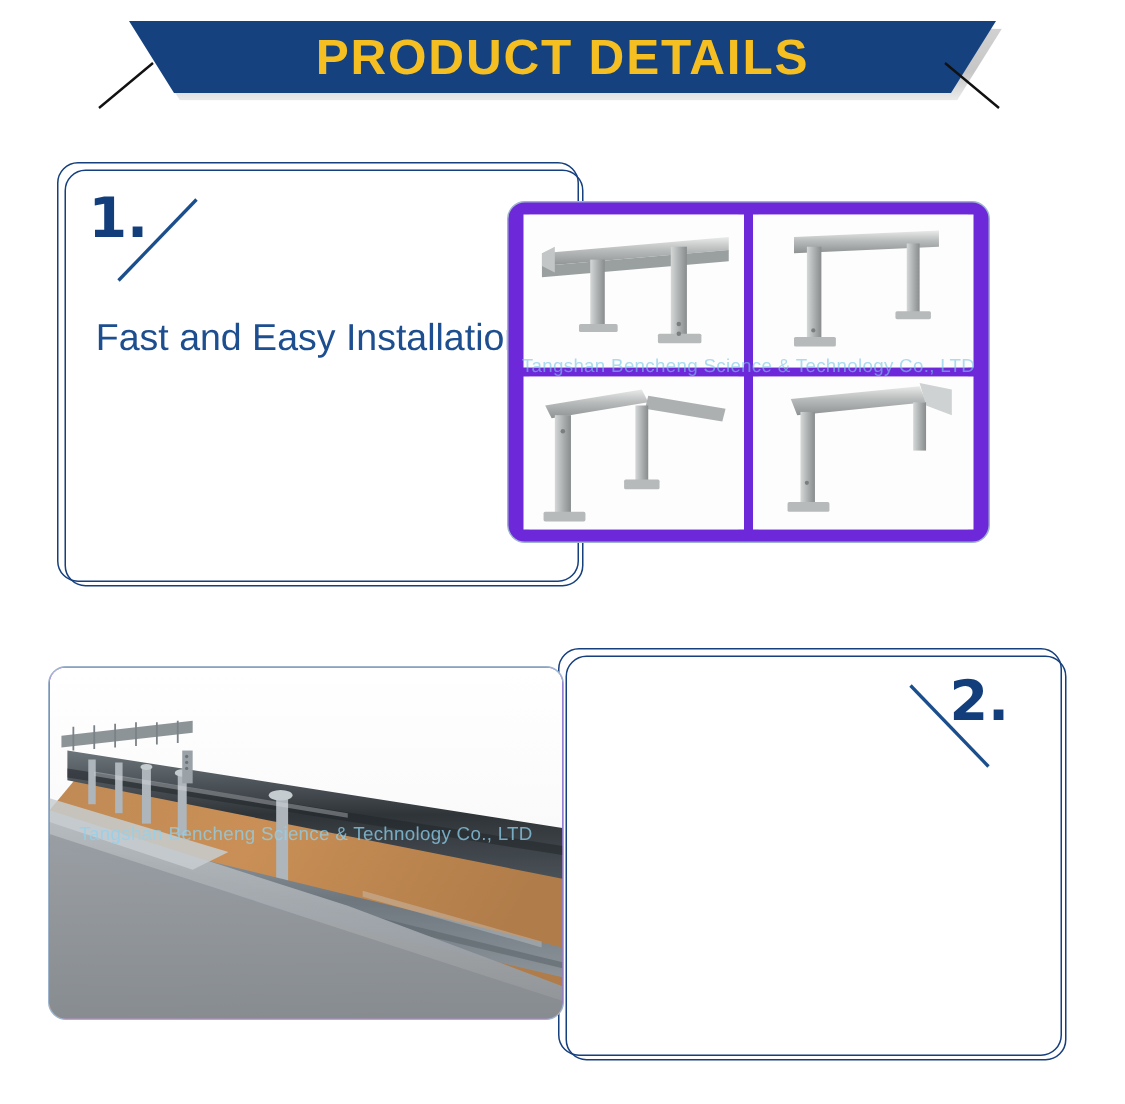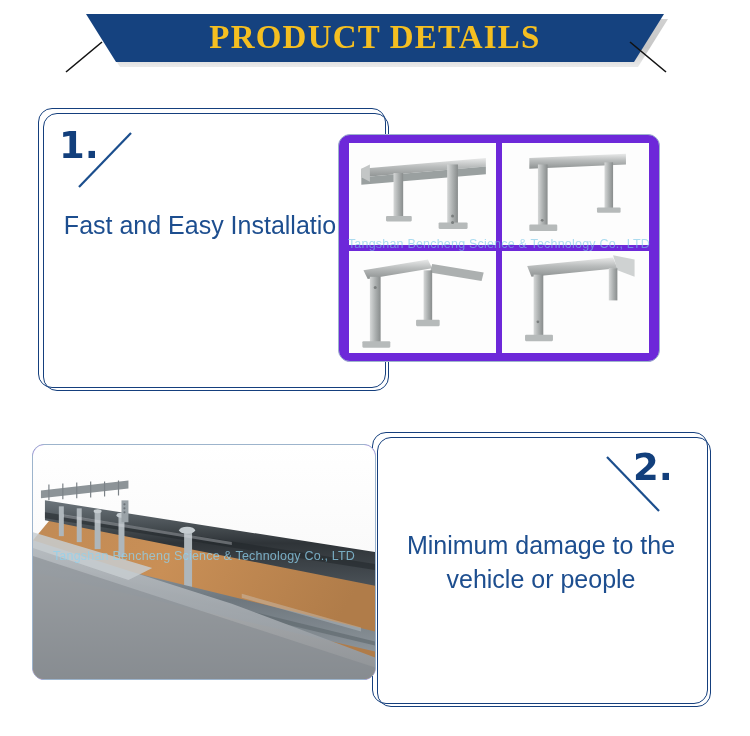--- a/index.html
+++ b/index.html
@@ -36,21 +36,21 @@
     width: 578px; height: 48px;
     background: #15427f;
     clip-path: polygon(0 0, 578px 0, 548px 100%, 30px 100%);
     display: flex; align-items: center; justify-content: center;
   }
   .banner-title {
     color: #f5bf21;
     font-size: 33px;
     font-weight: bold;
     letter-spacing: 1.2px;
-    font-family: Liberation Serif, serif;
+    font-family: Liberation Sans, sans-serif;
     line-height: 1;
     padding-bottom: 2px;
   }
   
   .tail { position: absolute; width: 40px; height: 32px; overflow: visible; }
   .tail.left  { left: 64px; top: 42px; }
   .tail.right { left: 628px; top: 42px; }
 
   
   .outline-box {
@@ -177,21 +177,20 @@
 
   <div class="outline-box" id="box-two">
 
     <div class="marker" id="marker-two">
       <svg width="96" height="72" viewBox="0 0 96 72" style="position:absolute;left:0;top:0;">
         <line x1="22" y1="10" x2="74" y2="64" stroke="#1b4e8d" stroke-width="2.2"></line>
       </svg>
       <span class="num">2.</span>
     </div>
 
-    <div class="box-text">Minimum damage to the vehicle or people</div>
   </div>
 
   <div class="img-panel" id="panel-parts">
     <div class="photo-grid">
 
       <div class="photo-cell">
         <svg viewBox="0 0 130 95" preserveAspectRatio="xMidYMid meet">
           <defs>
             <linearGradient id="gA" x1="0" y1="0" x2="0" y2="1">
               <stop offset="0%" stop-color="#e9eaea"></stop>

